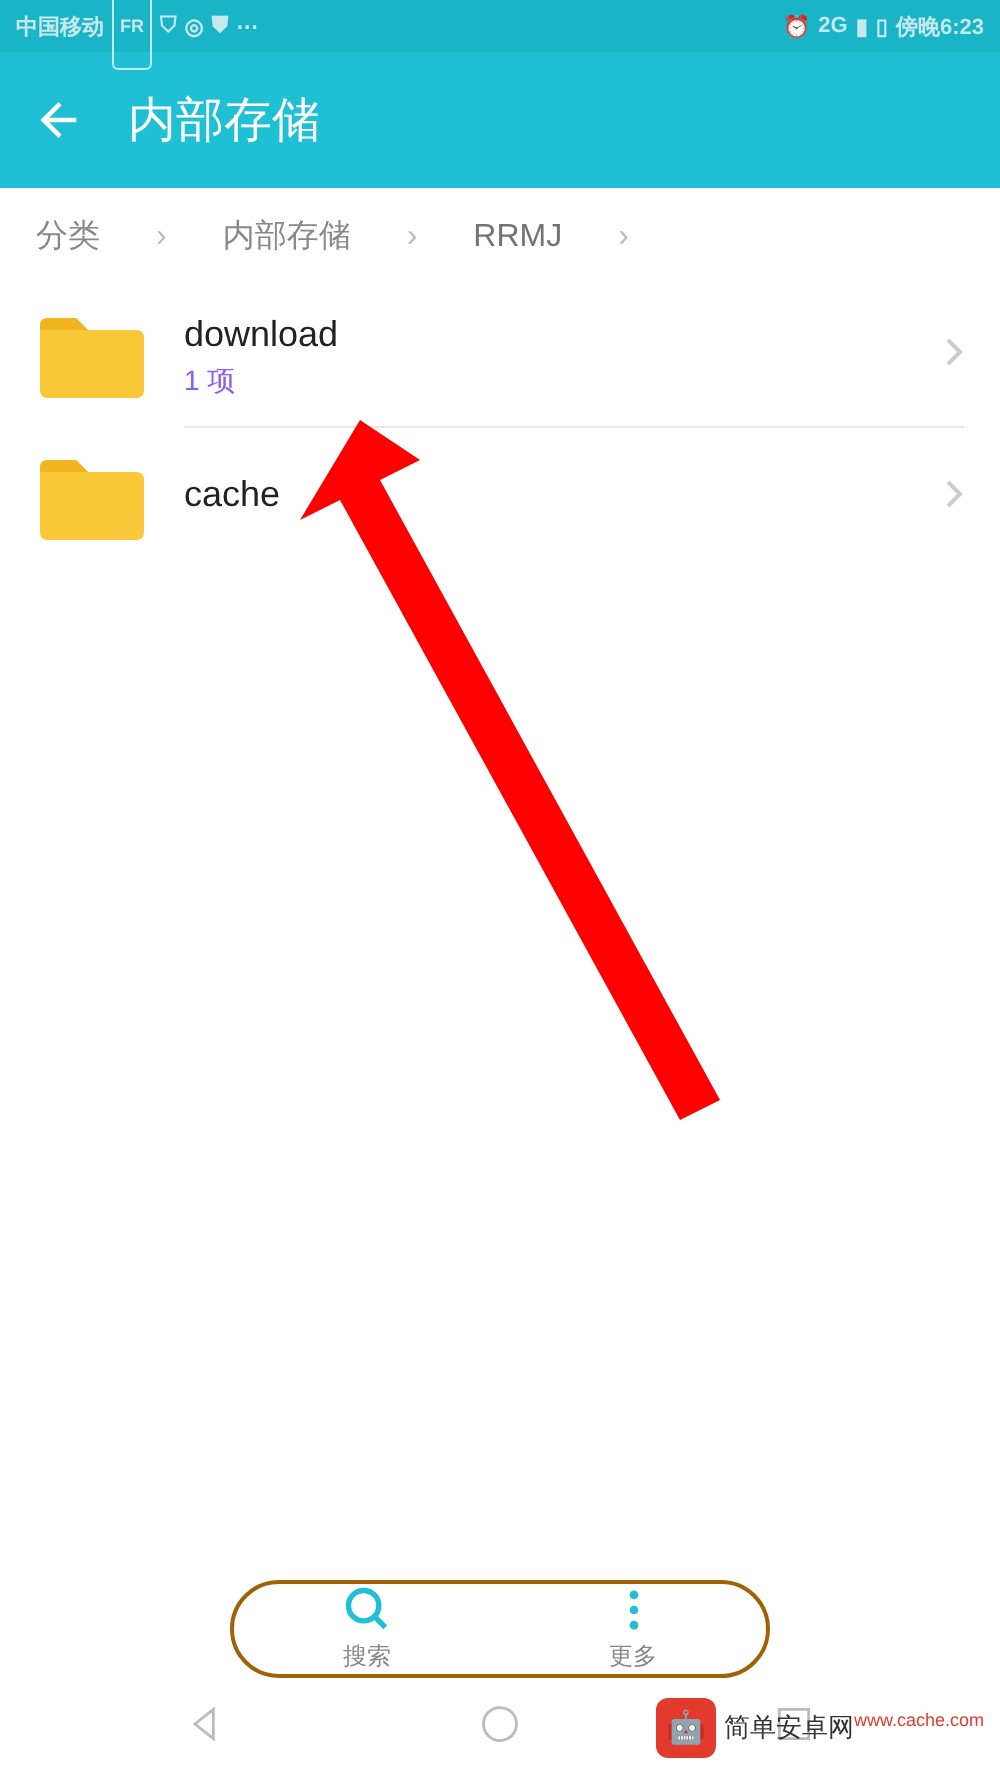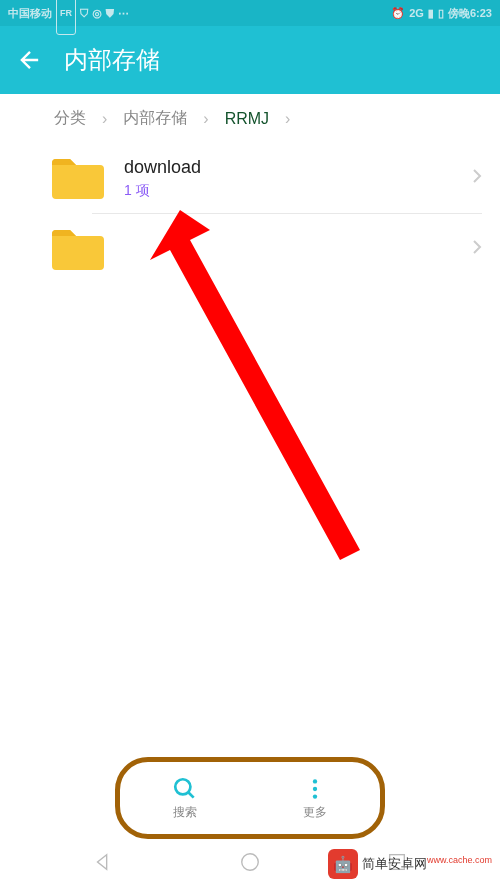--- a/index.html
+++ b/index.html
@@ -36,34 +36,32 @@
       align-items: center;
       padding: 0 16px;
       gap: 20px;
     }
     .back-arrow { color: #fff; display: flex; }
     .header-title { color: #fff; font-size: 24px; font-weight: 400; }
     .breadcrumb {
       display: flex;
       align-items: center;
       padding: 14px 18px;
-      gap: 16px;
+      gap: 28px;
       font-size: 16px;
-      margin-left: 36px;
     }
     .breadcrumb-item { color: #888; }
-    .breadcrumb-item.last { color: #14532d; }
+    .breadcrumb-item.last { color: #737373; }
     .breadcrumb-sep { color: #bbb; }
     .folder-list { padding: 0; }
     .folder-row {
       display: flex;
       align-items: center;
       padding: 12px 18px;
       gap: 18px;
-      margin-left: 32px;
     }
     .folder-icon {
       width: 56px;
       height: 46px;
       position: relative;
     }
     .folder-icon svg { width: 100%; height: 100%; }
     .folder-info { flex: 1; }
     .folder-name { font-size: 18px; color: #222; margin-bottom: 4px; }
     .folder-count { font-size: 14px; color: #8b5cf6; }
@@ -80,22 +78,22 @@
       left: 100px;
       pointer-events: none;
       z-index: 10;
     }
     .bottom-bar {
       position: absolute;
       bottom: 50px;
       left: 50%;
       transform: translateX(-50%);
       width: 270px;
-      height: 82px;
-      border: 5px solid #a16207;
+      height: 49px;
+      border: 2px solid #a16207;
       border-radius: 33px;
       display: flex;
       align-items: center;
       justify-content: space-around;
       background: #fff;
     }
     .bottom-item {
       display: flex;
       flex-direction: column;
       align-items: center;
@@ -197,20 +195,21 @@
   </div>
   <div class="divider"></div>
   <div class="folder-row">
     <div class="folder-icon">
       <svg viewBox="0 0 56 46">
           <path d="M2 8 Q2 4 6 4 L20 4 L26 10 L50 10 Q54 10 54 14 L54 40 Q54 44 50 44 L6 44 Q2 44 2 40 Z" fill="#f9c839"></path>
           <path d="M2 8 Q2 4 6 4 L20 4 L26 10 L2 10 Z" fill="#f0b420"></path>
         </svg>
     </div>
     <div class="folder-info">
+      <div class="folder-name">cache</div>
     </div>
     <div class="chevron">
       <svg width="10" height="16" viewBox="0 0 10 16" fill="none" stroke="currentColor" stroke-width="2">
           <path d="M2 2l6 6-6 6"></path>
         </svg>
     </div>
   </div>
 </div>
 
 <div class="arrow-overlay">

